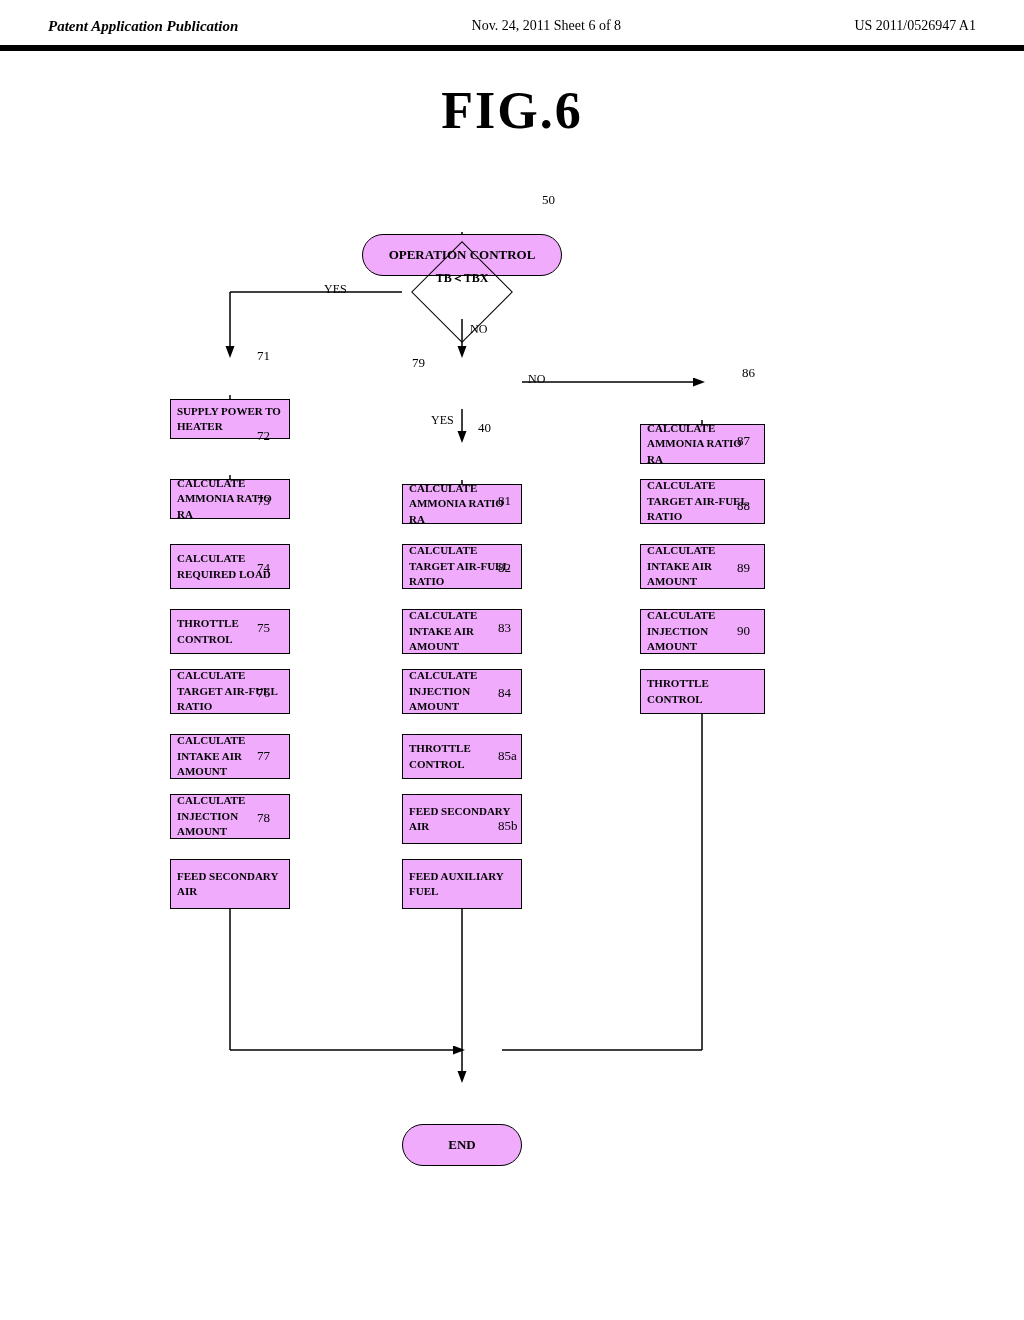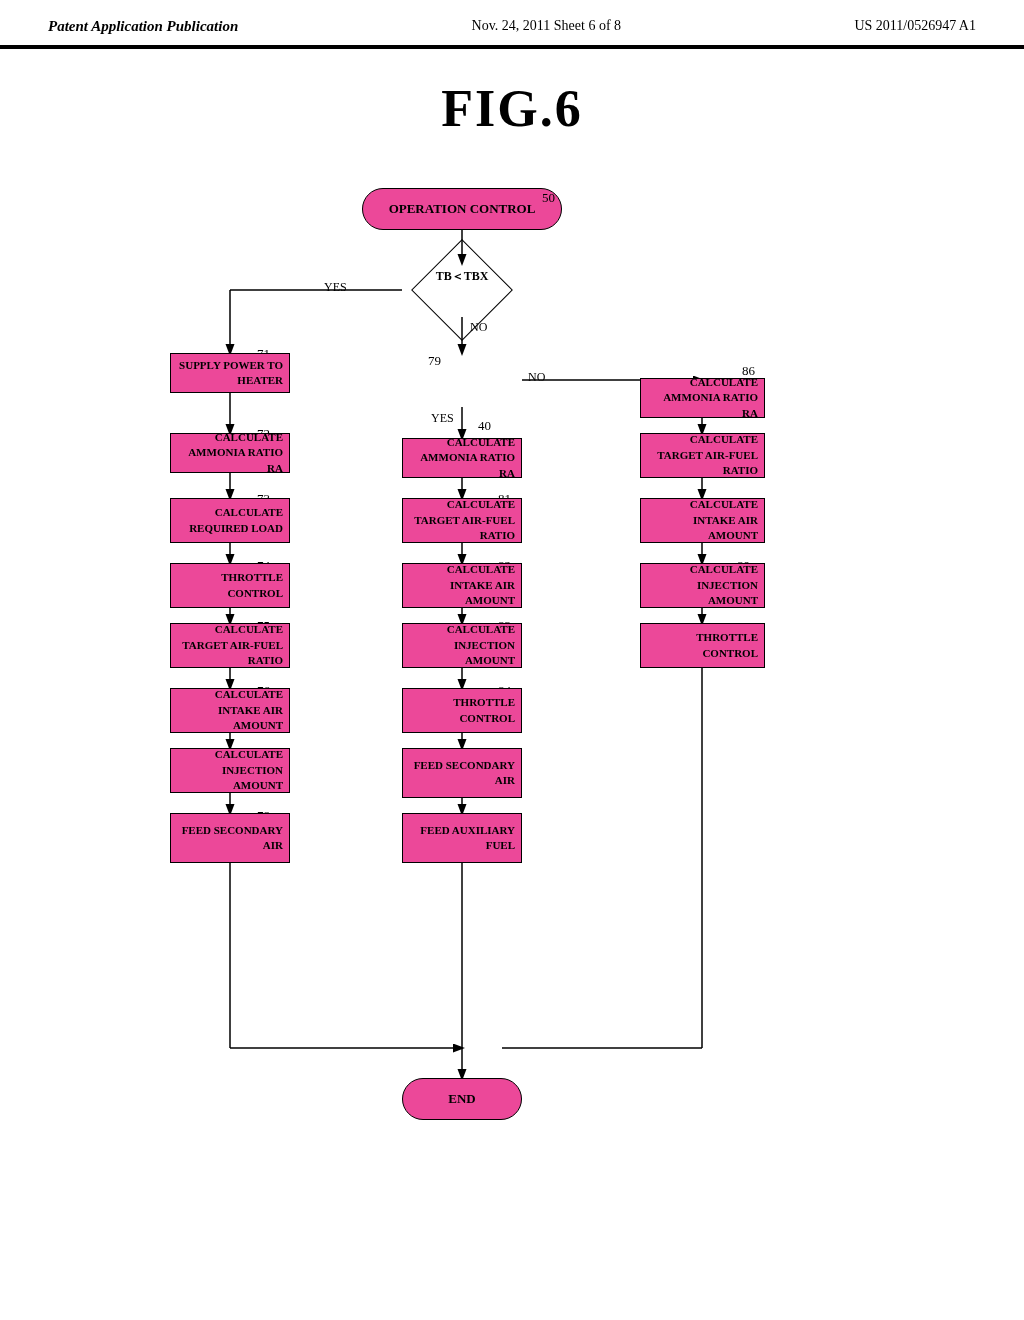--- a/index.html
+++ b/index.html
@@ -10,21 +10,21 @@
       min-height: 1320px;
       position: relative;
       overflow-x: hidden;
     }
 
     .header {
       display: flex;
       justify-content: space-between;
       padding: 18px 48px 10px 48px;
       font-size: 15px;
-      border-bottom: 4px solid #000000;
+      border-bottom: 6px solid #000000;
     }
 
     .header-left { font-weight: bold; font-style: italic; }
     .header-mid { font-size: 14px; }
     .header-right { font-size: 14px; }
 
     .fig-title {
       text-align: center;
       font-size: 52px;
       font-weight: bold;
@@ -38,29 +38,30 @@
       position: relative;
       width: 860px;
       margin: 0 auto;
       height: 1020px;
     }
 
     
     .fc-box {
       position: absolute;
       border: 1.5px solid #000;
-      background: #ec4899;
+      background: #f0abfc;
       display: flex;
       align-items: center;
       justify-content: center;
-      text-align: right;
+      text-align: left;
       font-size: 12px;
       font-weight: bold;
       line-height: 1.4;
       padding: 4px 6px;
+      margin-top: 44px;
     }
 
     .fc-rounded {
       border-radius: 24px;
     }
 
     .fc-diamond-inner {
       transform: rotate(45deg);
       border: 1.5px solid #000;
       position: absolute;
@@ -184,21 +185,21 @@
   </div>
 
   <div class="label-yes-no" style="left:242px; top:112px;">
     <span>YES</span>
   </div>
 
   <div class="label-yes-no" style="left:388px; top:152px;">
     <span>NO</span>
   </div>
 
-  <div class="ref-num" style="left:330px; top:185px;margin-left:16px;">
+  <div class="ref-num" style="left:330px; top:185px;">
     <span>79</span>
   </div>
 
 
   <div class="label-yes-no" style="left:349px; top:243px;">
     <span>YES</span>
   </div>
 
   <div class="label-yes-no" style="left:446px; top:202px;">
     <span>NO</span>

